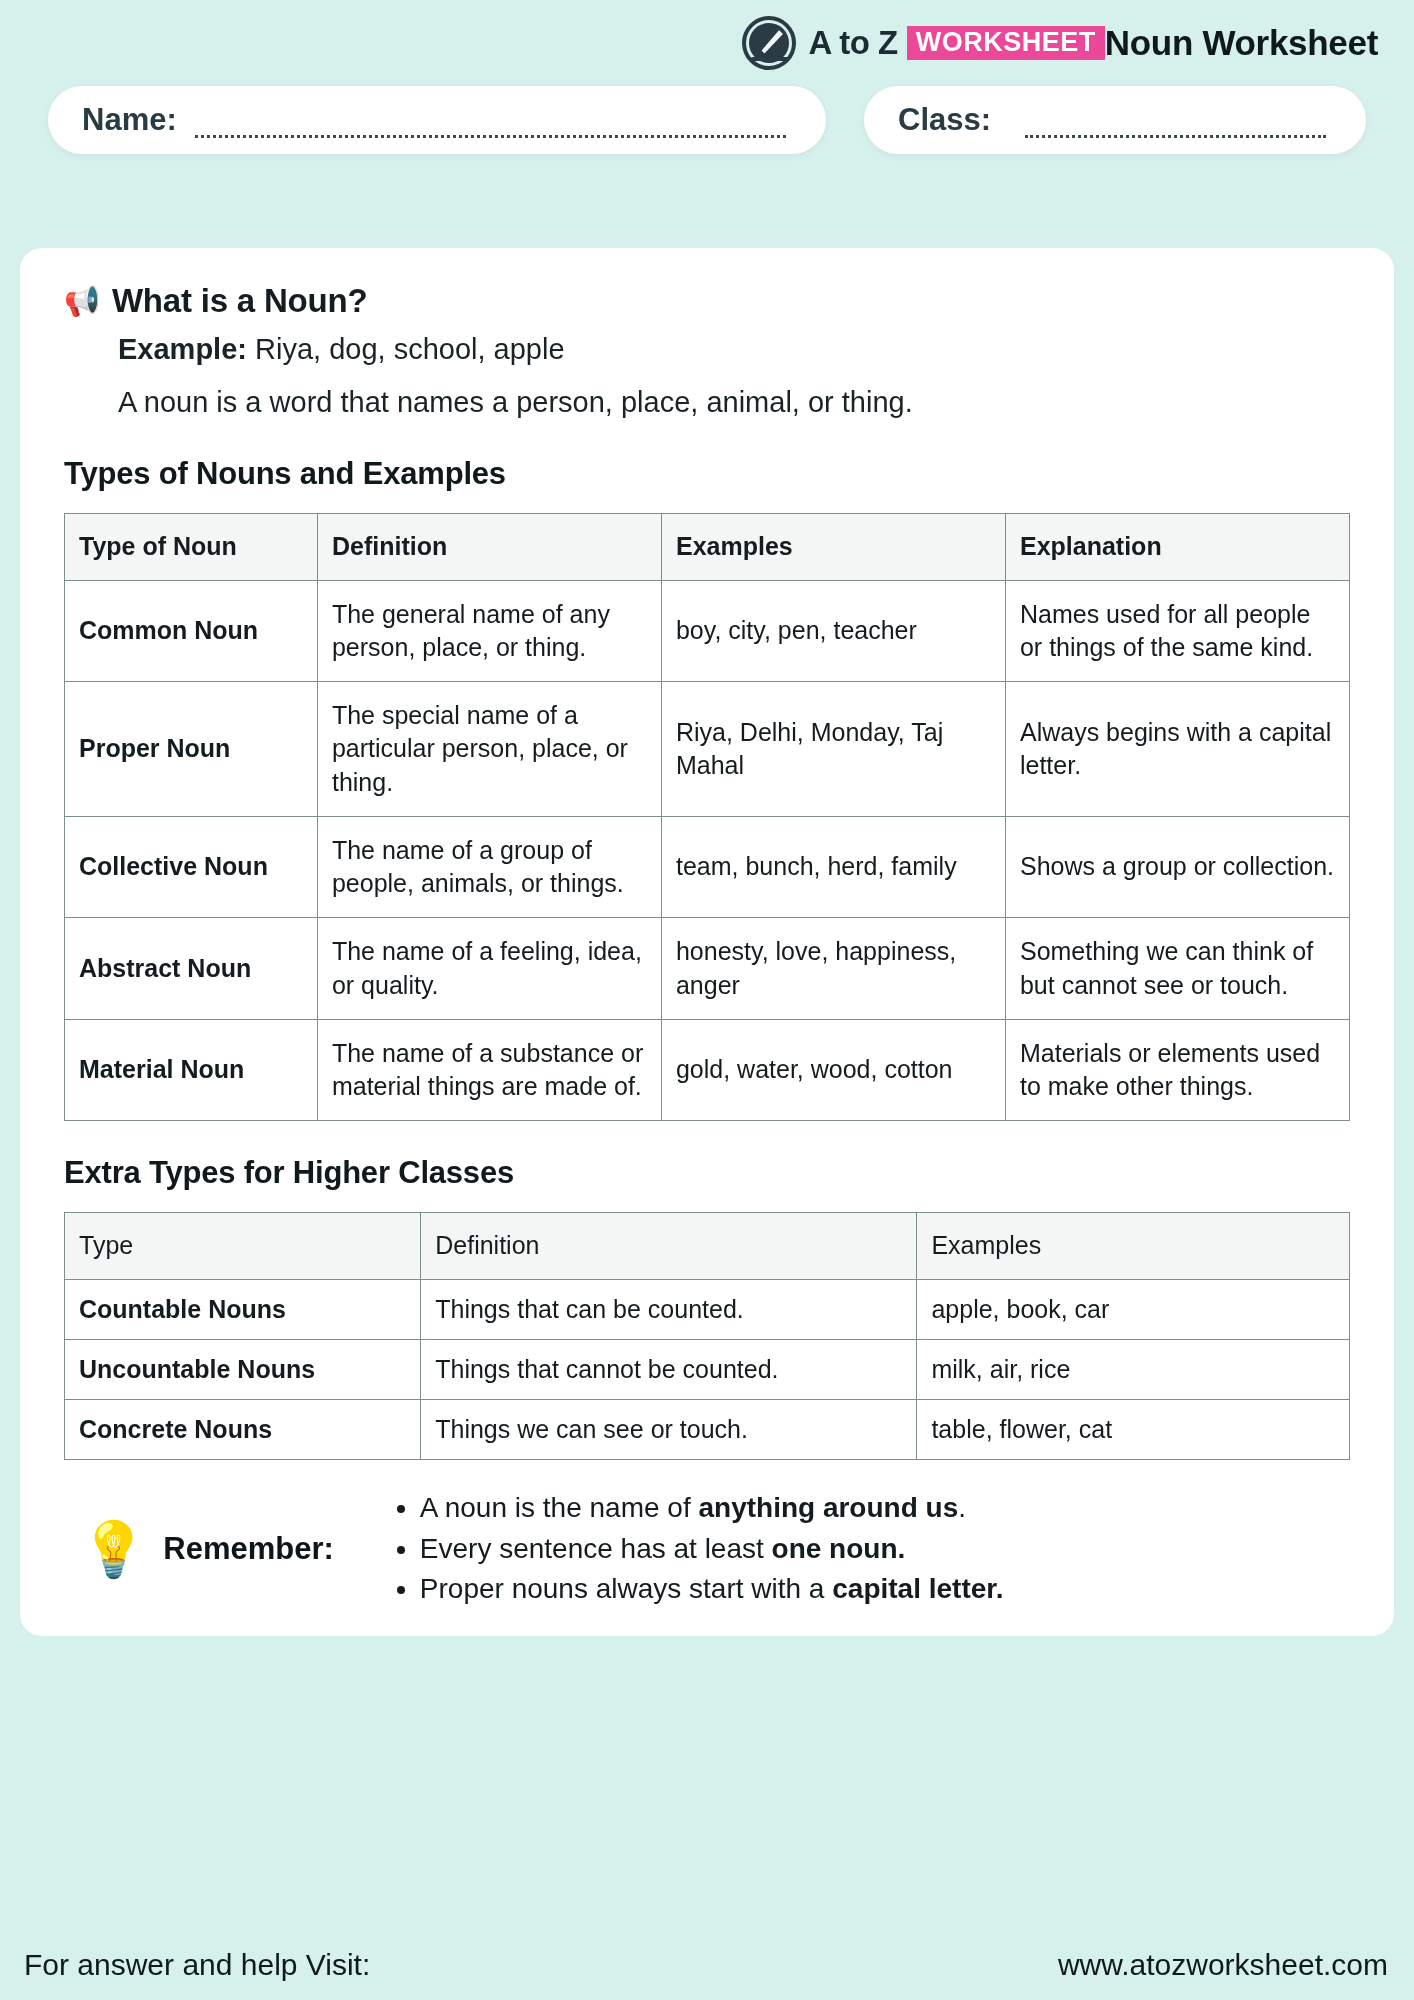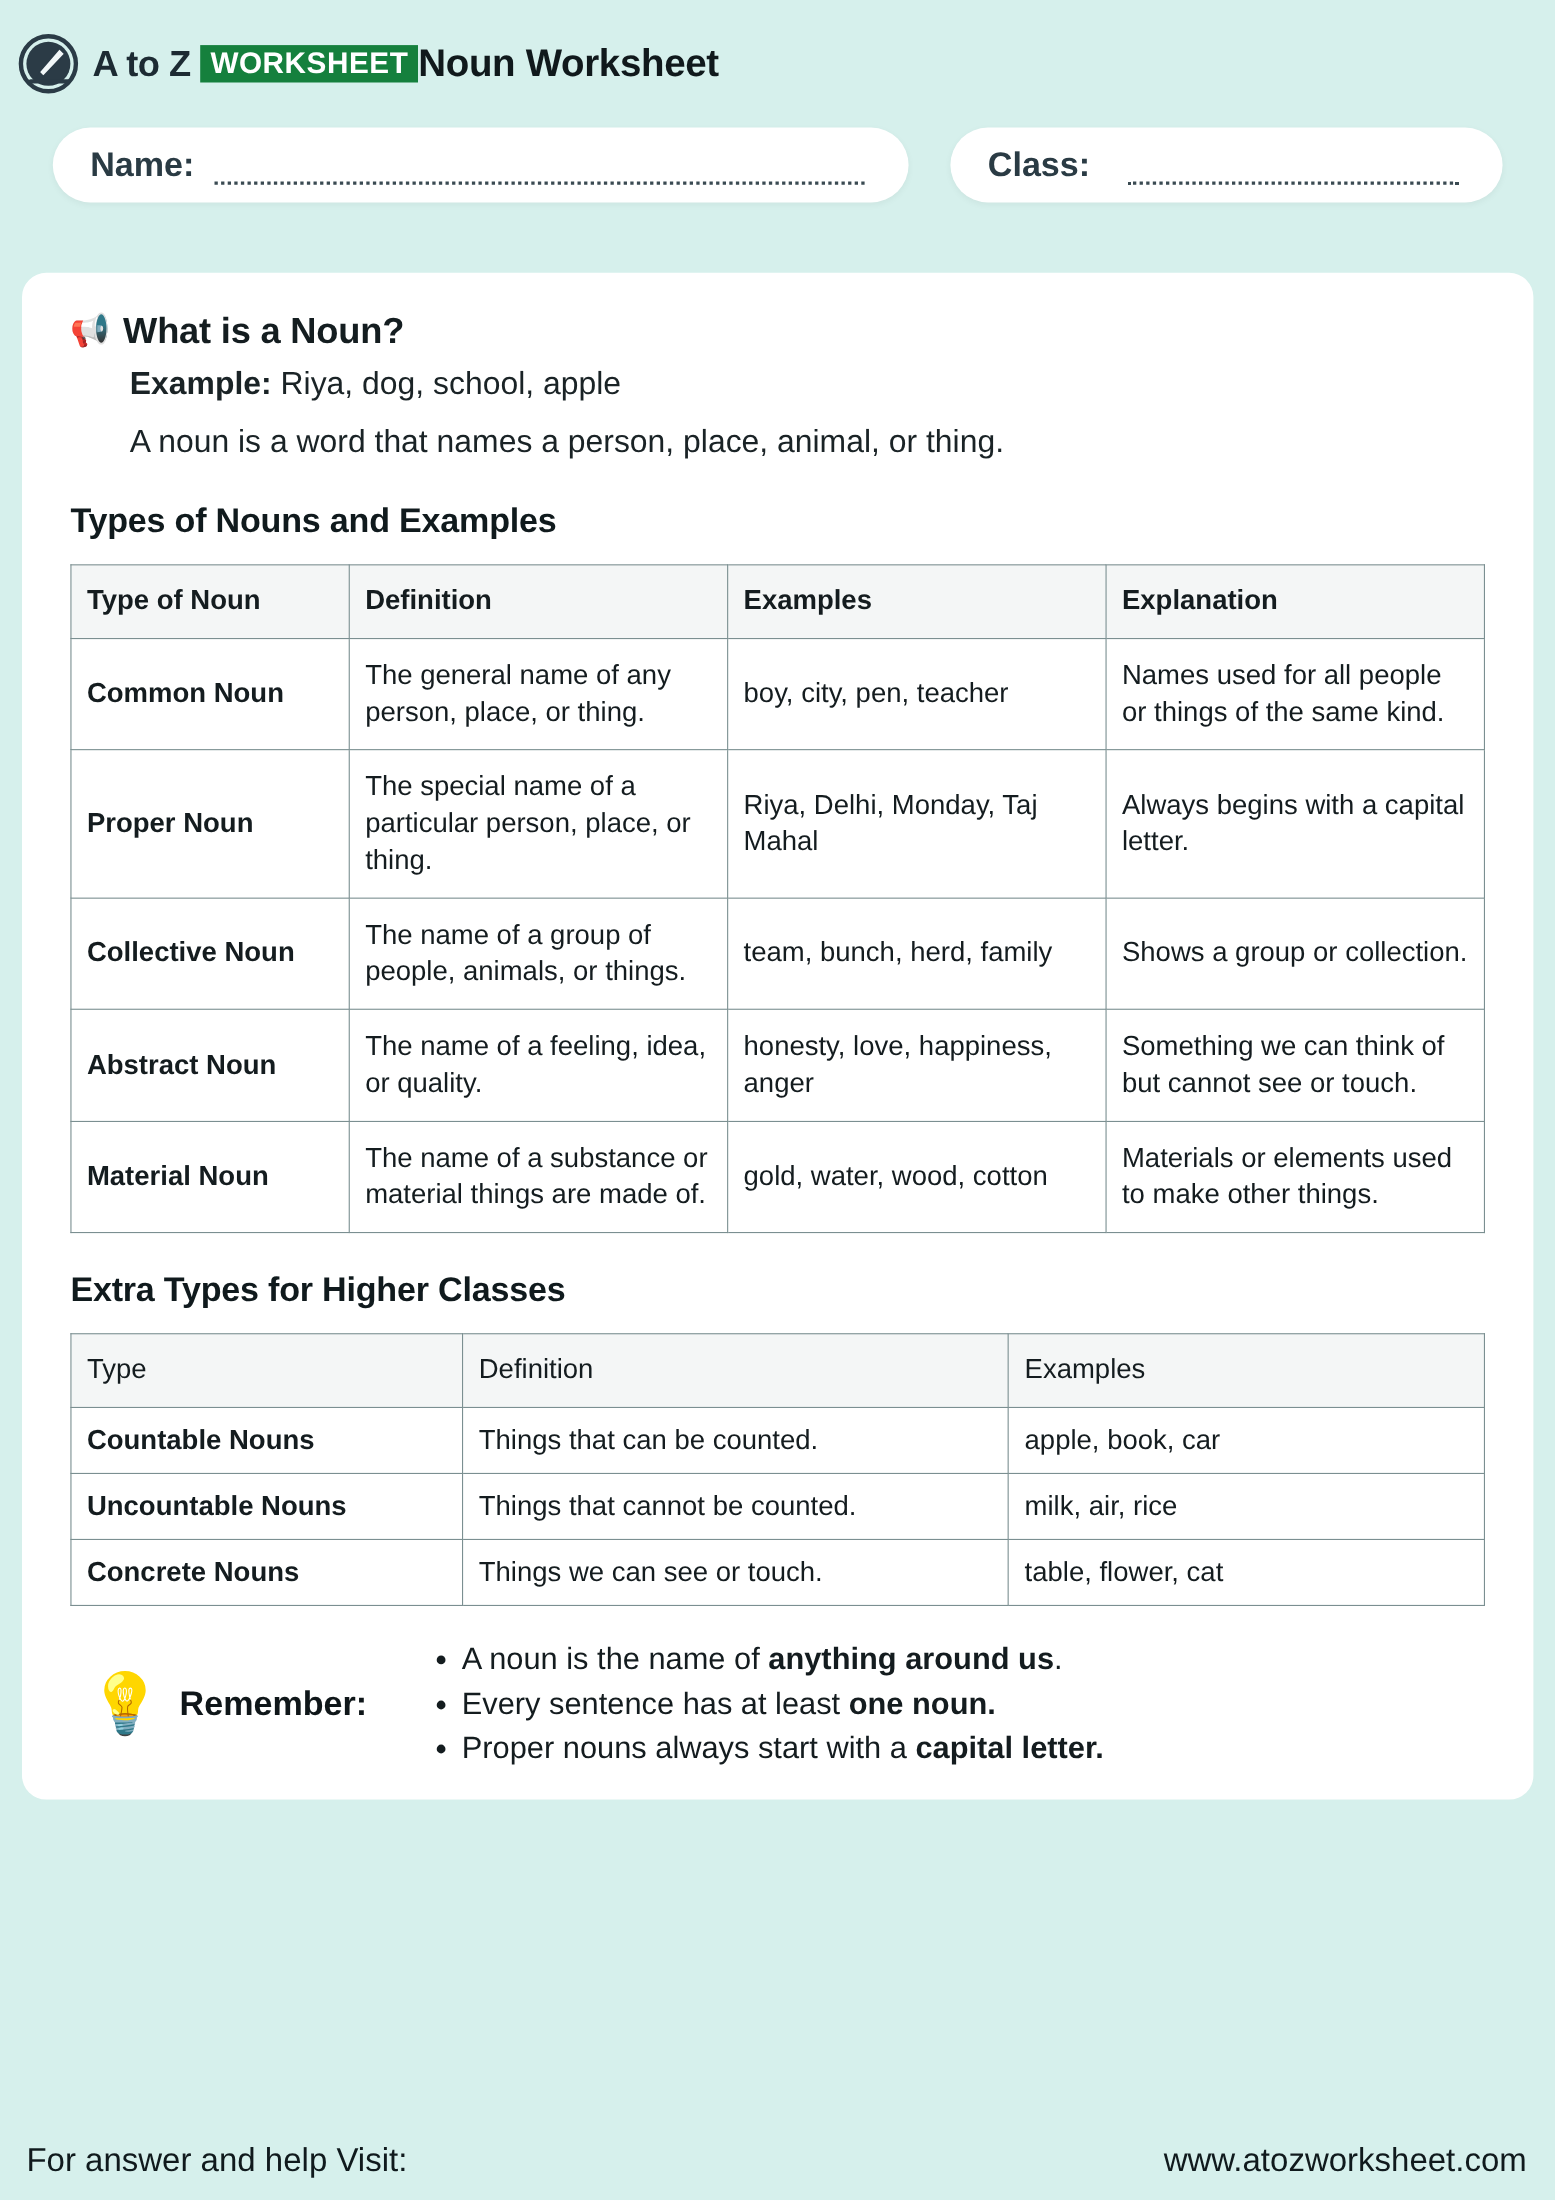--- a/index.html
+++ b/index.html
@@ -12,24 +12,24 @@
   body {
     background: #d6f0ec;
     font-family: "Liberation Sans", sans-serif;
     color: #1d2b2b;
     position: relative;
     overflow: hidden;
   }
 
   
   .header {
-    height: 116px;
-    display: flex;
-    align-items: center;
-    justify-content: flex-start;
+    height: 86px;
+    display: flex;
+    align-items: center;
+    justify-content: flex-end;
     padding: 0 36px 0 16px;
   }
 
   .brand {
     display: flex;
     align-items: center;
     gap: 12px;
   }
 
   .brand-mark {
@@ -46,21 +46,21 @@
 
   .brand-atoz {
     font-size: 33px;
     font-weight: 700;
     letter-spacing: -0.5px;
     color: #1d2b33;
     font-family: "Liberation Sans Narrow", "Liberation Sans", sans-serif;
   }
 
   .brand-worksheet {
-    background: #15803d;
+    background: #ec4899;
     color: #ffffff;
     font-size: 27px;
     font-weight: 700;
     letter-spacing: 0.5px;
     padding: 3px 9px 4px 9px;
     line-height: 1;
     font-family: "Liberation Sans Narrow", "Liberation Sans", sans-serif;
   }
 
   .doc-title {

